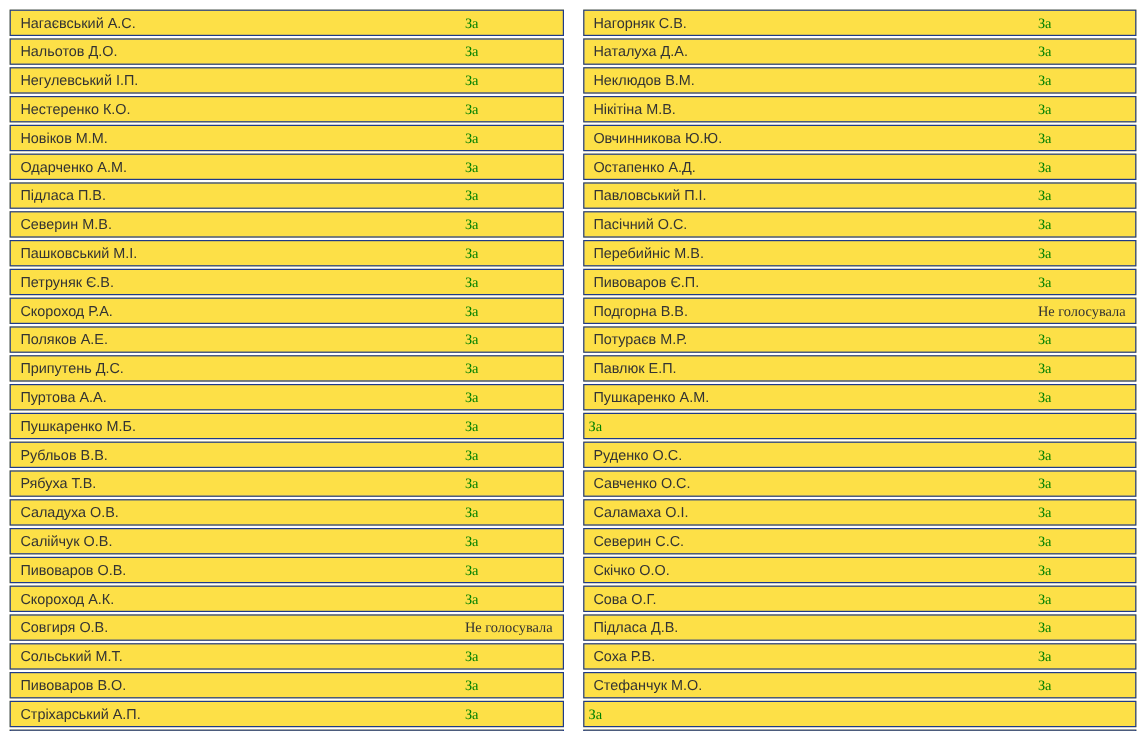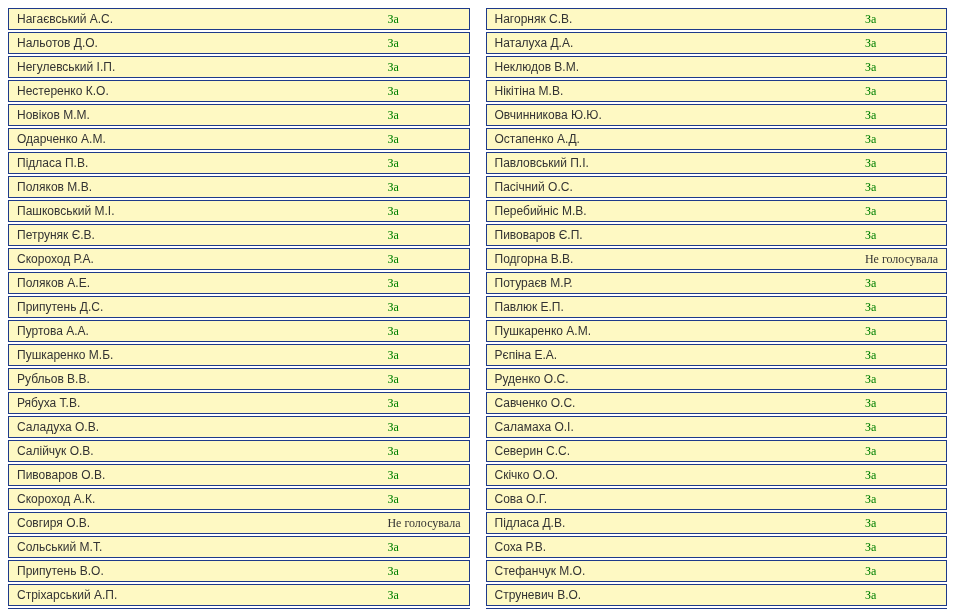--- a/index.html
+++ b/index.html
@@ -16,21 +16,21 @@
   }
   .col {
     flex: 1;
   }
   .row {
     display: flex;
     border: 1px solid #1e3a8a;
     margin-bottom: 2px;
     height: 20px;
     align-items: center;
-    background: #fef9c3;
+    background: #fde047;
   }
   .cell-name {
     flex: 0 0 78%;
     padding: 0 8px;
     white-space: nowrap;
     overflow: hidden;
   }
   .cell-vote {
     flex: 0 0 22%;
     padding: 0 4px;
@@ -67,21 +67,21 @@
       </div>
       <div class="row">
         <div class="cell-name">Одарченко А.М.</div>
         <div class="cell-vote v-za">За</div>
       </div>
       <div class="row">
         <div class="cell-name">Підласа П.В.</div>
         <div class="cell-vote v-za">За</div>
       </div>
       <div class="row">
-        <div class="cell-name">Поляков М.В.</div>
+        <div class="cell-name">Северин М.В.</div>
         <div class="cell-vote v-za">За</div>
       </div>
       <div class="row">
         <div class="cell-name">Пашковський М.І.</div>
         <div class="cell-vote v-za">За</div>
       </div>
       <div class="row">
         <div class="cell-name">Петруняк Є.В.</div>
         <div class="cell-vote v-za">За</div>
       </div>
@@ -131,21 +131,21 @@
       </div>
       <div class="row">
         <div class="cell-name">Совгиря О.В.</div>
         <div class="cell-vote v-no">Не голосувала</div>
       </div>
       <div class="row">
         <div class="cell-name">Сольський М.Т.</div>
         <div class="cell-vote v-za">За</div>
       </div>
       <div class="row">
-        <div class="cell-name">Припутень В.О.</div>
+        <div class="cell-name">Пивоваров В.О.</div>
         <div class="cell-vote v-za">За</div>
       </div>
       <div class="row">
         <div class="cell-name">Стріхарський А.П.</div>
         <div class="cell-vote v-za">За</div>
       </div>
       <div class="row"></div>
     </div>
   <div class="col" id="col-right">
       <div class="row">
@@ -198,21 +198,20 @@
       </div>
       <div class="row">
         <div class="cell-name">Павлюк Е.П.</div>
         <div class="cell-vote v-za">За</div>
       </div>
       <div class="row">
         <div class="cell-name">Пушкаренко А.М.</div>
         <div class="cell-vote v-za">За</div>
       </div>
       <div class="row">
-        <div class="cell-name">Рєпіна Е.А.</div>
         <div class="cell-vote v-za">За</div>
       </div>
       <div class="row">
         <div class="cell-name">Руденко О.С.</div>
         <div class="cell-vote v-za">За</div>
       </div>
       <div class="row">
         <div class="cell-name">Савченко О.С.</div>
         <div class="cell-vote v-za">За</div>
       </div>
@@ -238,18 +237,17 @@
       </div>
       <div class="row">
         <div class="cell-name">Соха Р.В.</div>
         <div class="cell-vote v-za">За</div>
       </div>
       <div class="row">
         <div class="cell-name">Стефанчук М.О.</div>
         <div class="cell-vote v-za">За</div>
       </div>
       <div class="row">
-        <div class="cell-name">Струневич В.О.</div>
         <div class="cell-vote v-za">За</div>
       </div>
       <div class="row"></div>
     </div>
 </div>
 
 </body></html>

